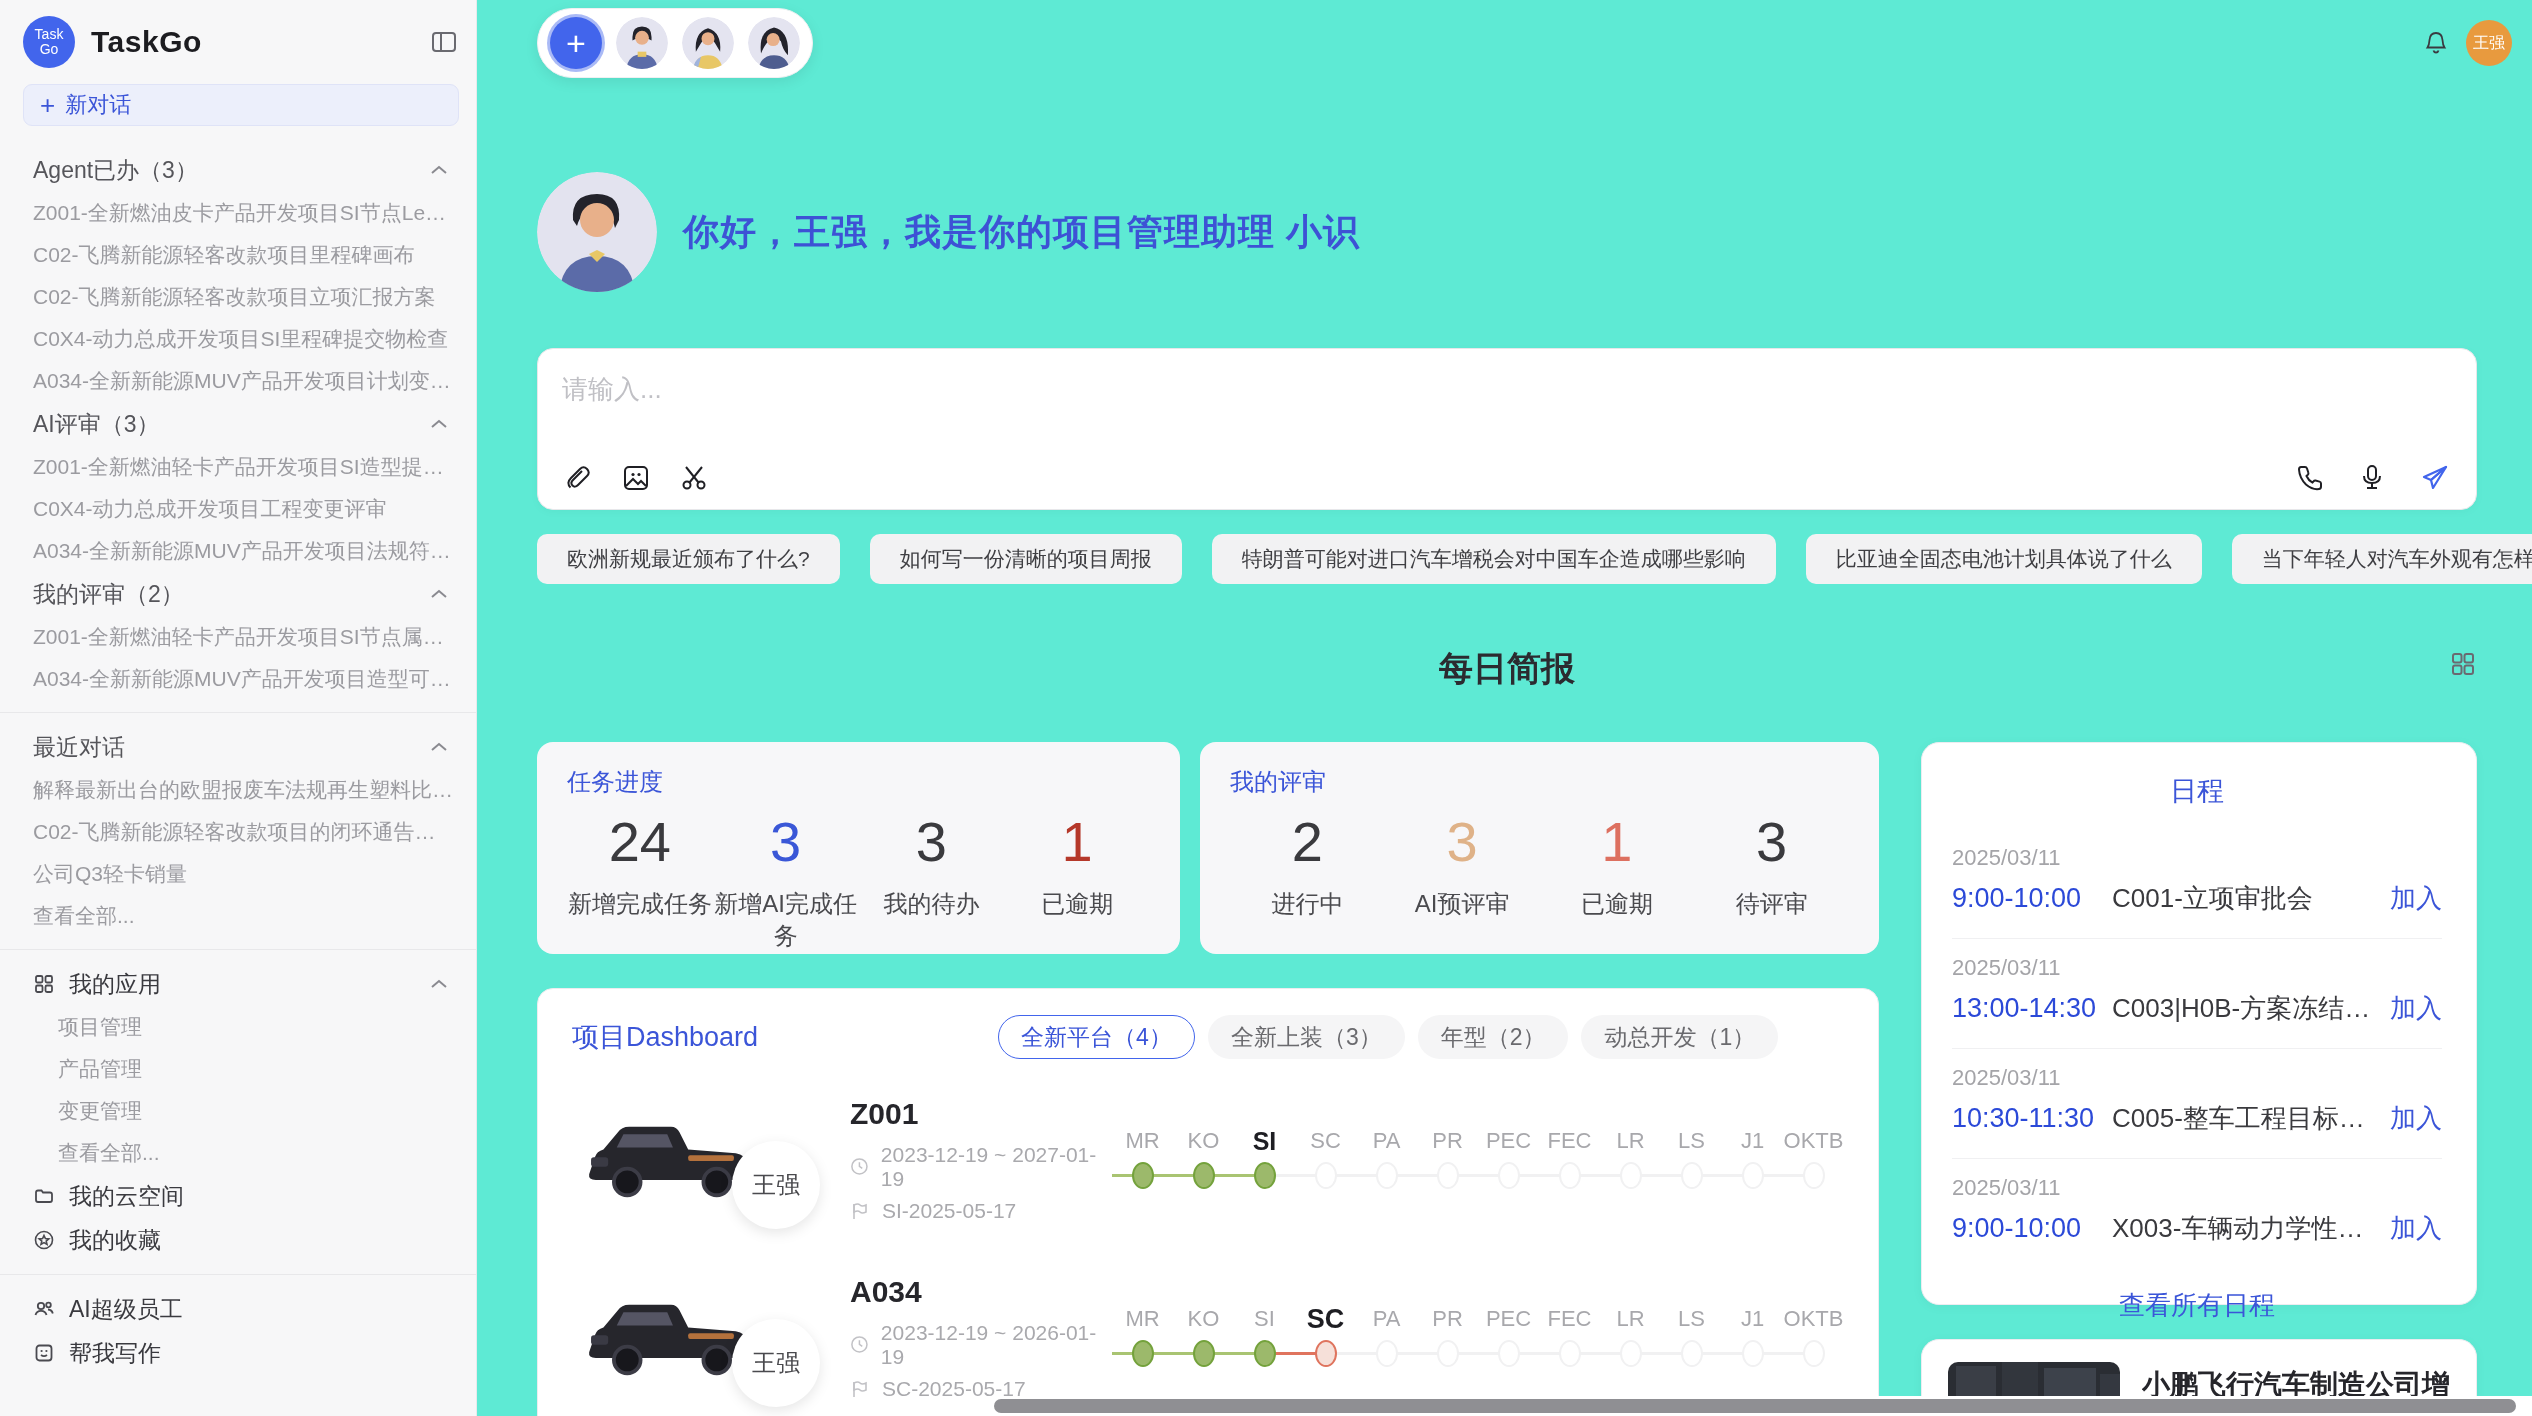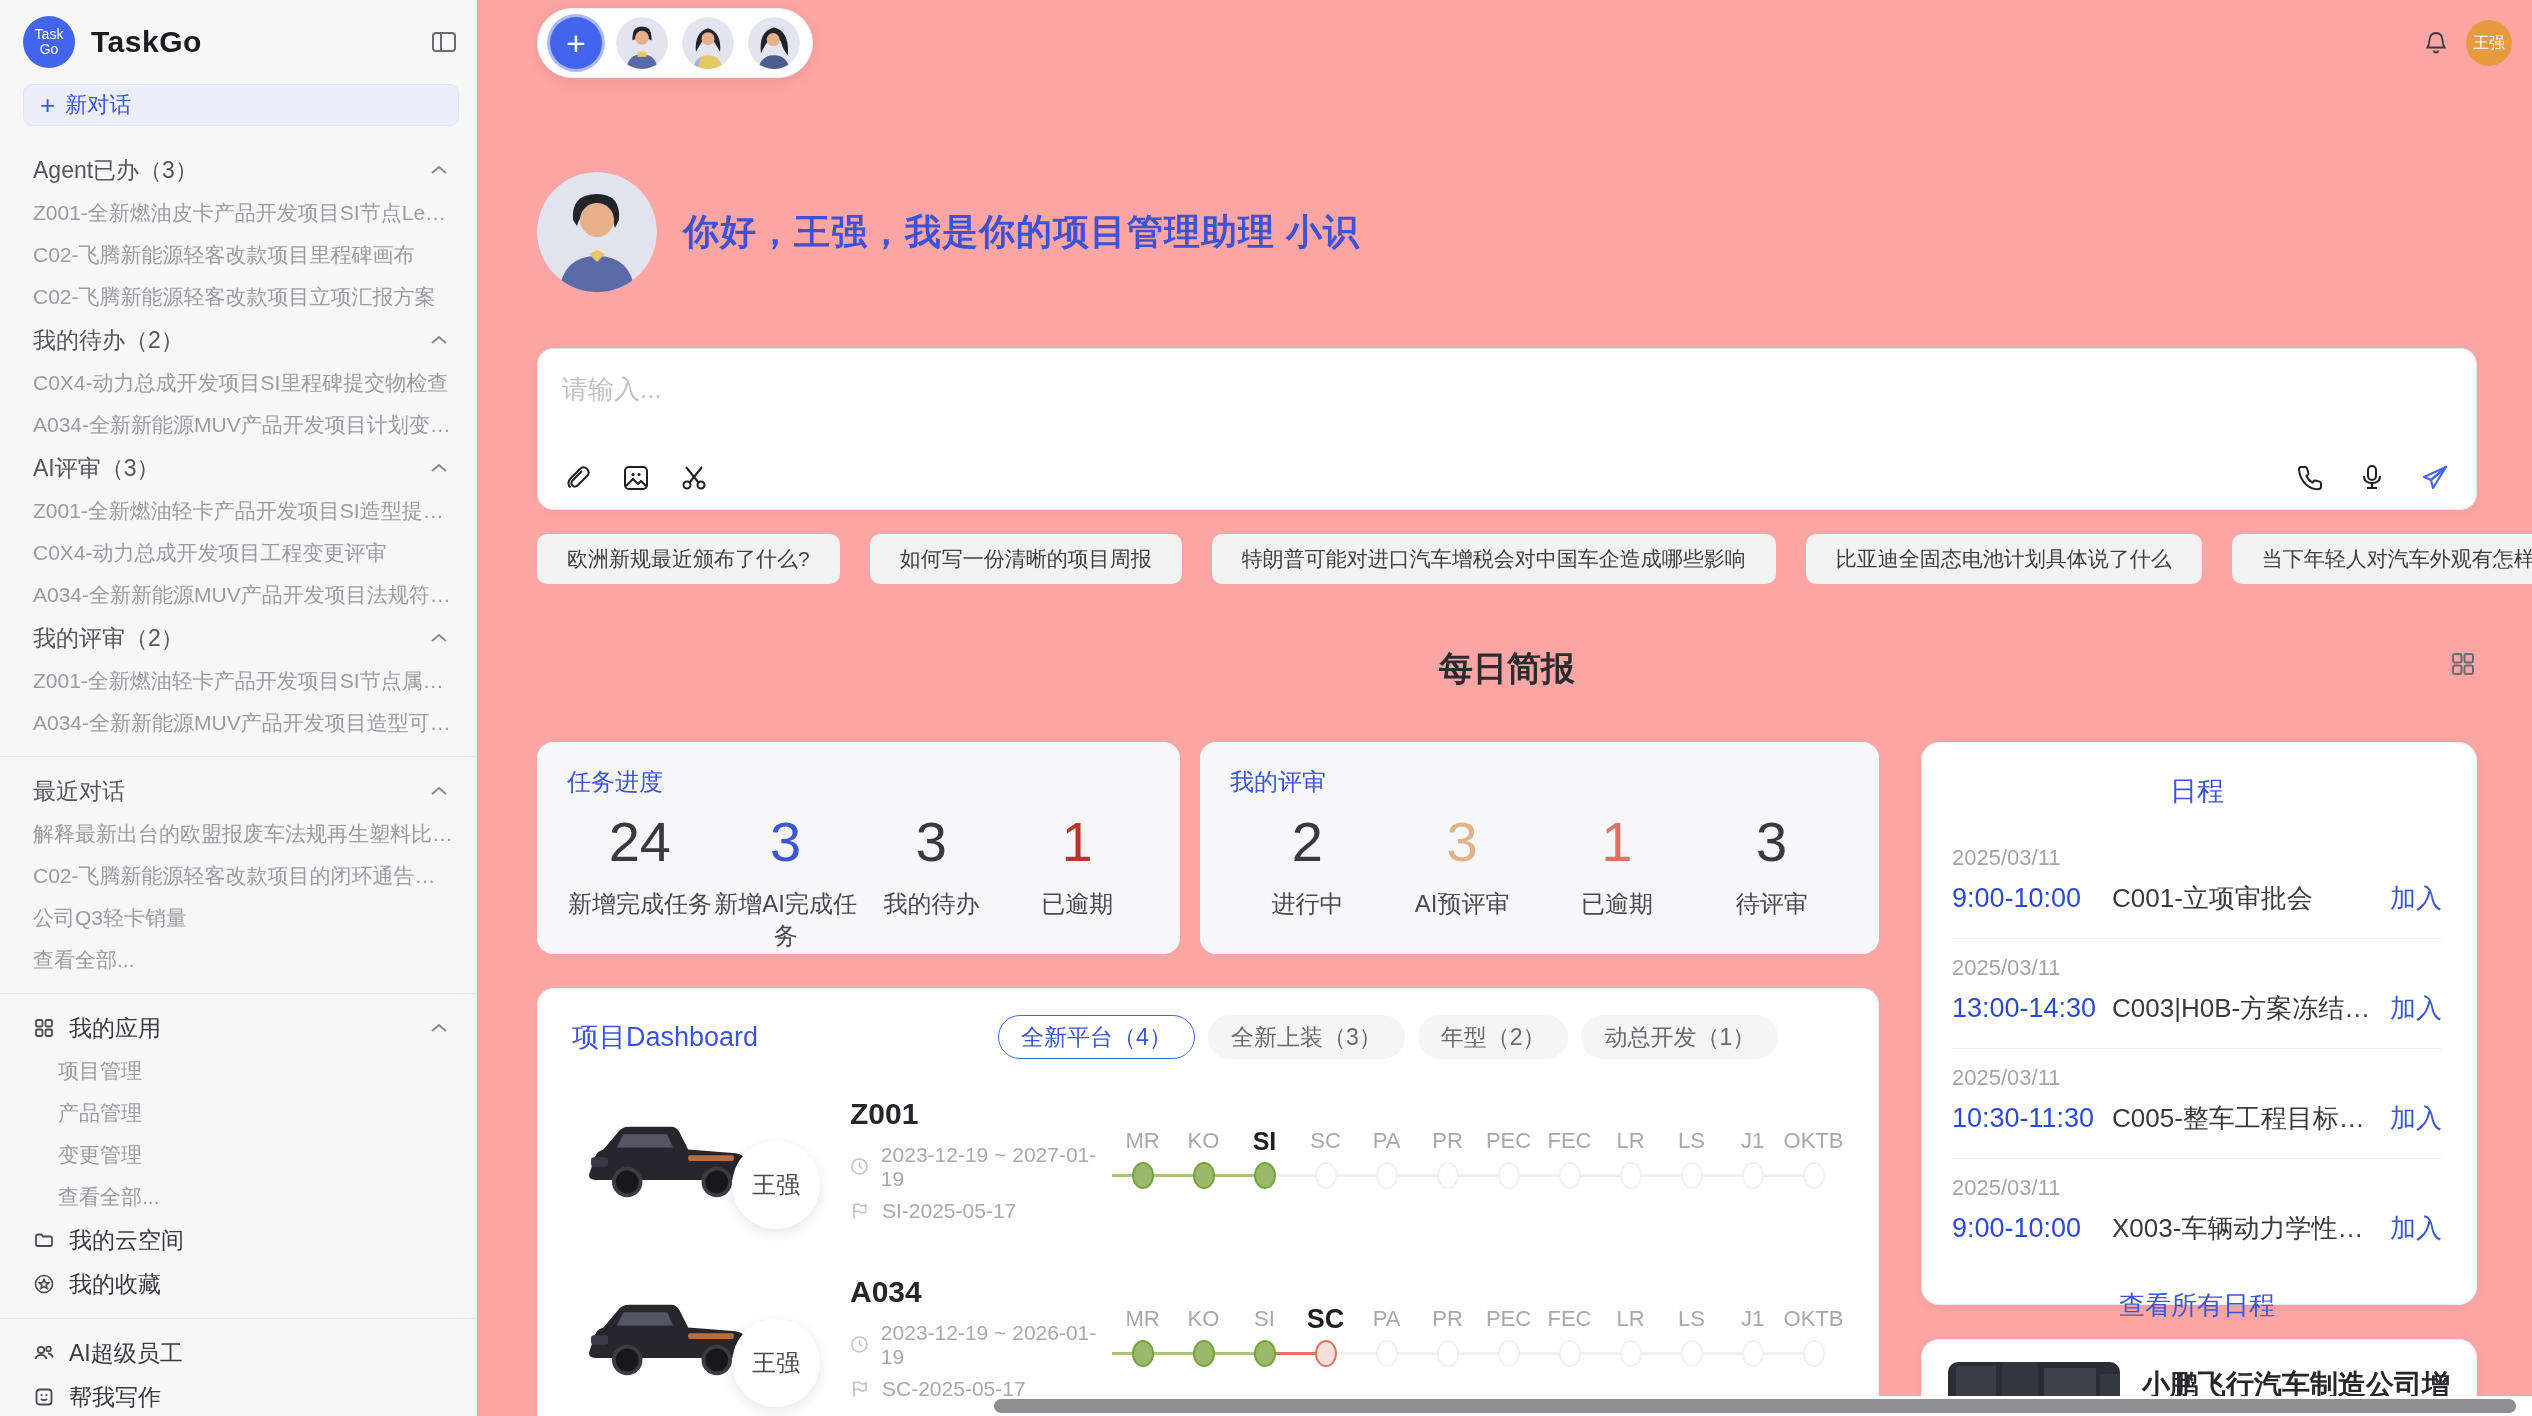--- a/index.html
+++ b/index.html
@@ -1,18 +1,18 @@
 <!DOCTYPE html>
 <html><head>
 <meta charset="utf-8">
 <style>
   * { margin:0; padding:0; box-sizing:border-box; }
   html,body { width:2532px; height:1416px; }
   body { font-family:"Liberation Sans","DejaVu Sans",sans-serif; background:#fff; color:#2a2a2e; }
-  #app { position:relative; width:2532px; height:1416px; overflow:hidden; display:flex; background:#fca5a5; }
+  #app { position:relative; width:2532px; height:1416px; overflow:hidden; display:flex; background:#5eead4; }
 
   
   .sidebar { width:477px; min-width:477px; height:100%; background:#f7f7f8; border-right:1px solid #e9e9ec; padding-top:16px; overflow:hidden; }
   .side-head { display:flex; align-items:center; padding:0 18px 0 23px; position:relative; }
   .logo-circle { width:52px; height:52px; border-radius:50%; background:#4265ec; color:#fff; display:flex; flex-direction:column; align-items:center; justify-content:center; font-size:14px; line-height:15px; font-weight:500; }
   .app-title { font-size:30px; font-weight:700; color:#1c1c20; margin-left:16px; letter-spacing:.5px; }
   .panel-toggle { margin-left:auto; width:28px; height:28px; color:#6a6a70; cursor:pointer; }
   .new-chat { margin:16px 17px 0 23px; height:42px; border-radius:9px; background:#eceffb; border:1px solid #dfe3f7; display:flex; align-items:center; padding:0 16px; color:#3b55d8; font-size:22px; cursor:pointer; }
   .new-chat .plus { font-size:26px; margin-right:10px; font-weight:400; line-height:1; }
   .side-scroll { margin-top:22px; }
@@ -159,28 +159,20 @@
         <span class="chev">
             <svg viewBox="0 0 18 12" fill="none" stroke="currentColor" stroke-width="2">
               <polyline points="2,9 9,3 16,9"></polyline>
             </svg>
           </span>
       </div>
       <div class="side-item">Z001-全新燃油皮卡产品开发项目SI节点Lesson Learn报告</div>
       <div class="side-item">C02-飞腾新能源轻客改款项目里程碑画布</div>
       <div class="side-item">C02-飞腾新能源轻客改款项目立项汇报方案</div>
 
-      <div class="side-sec-head">
-        <span>我的待办（2）</span>
-        <span class="chev">
-            <svg viewBox="0 0 18 12" fill="none" stroke="currentColor" stroke-width="2">
-              <polyline points="2,9 9,3 16,9"></polyline>
-            </svg>
-          </span>
-      </div>
       <div class="side-item">C0X4-动力总成开发项目SI里程碑提交物检查</div>
       <div class="side-item">A034-全新新能源MUV产品开发项目计划变更表编写</div>
 
       <div class="side-sec-head">
         <span>AI评审（3）</span>
         <span class="chev">
             <svg viewBox="0 0 18 12" fill="none" stroke="currentColor" stroke-width="2">
               <polyline points="2,9 9,3 16,9"></polyline>
             </svg>
           </span>

